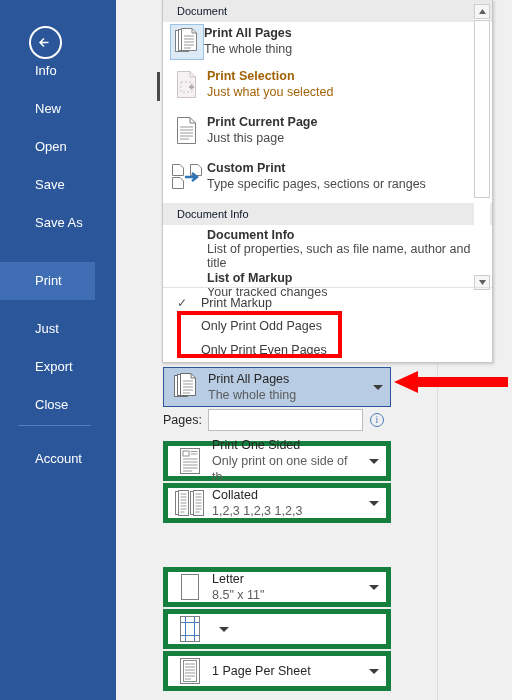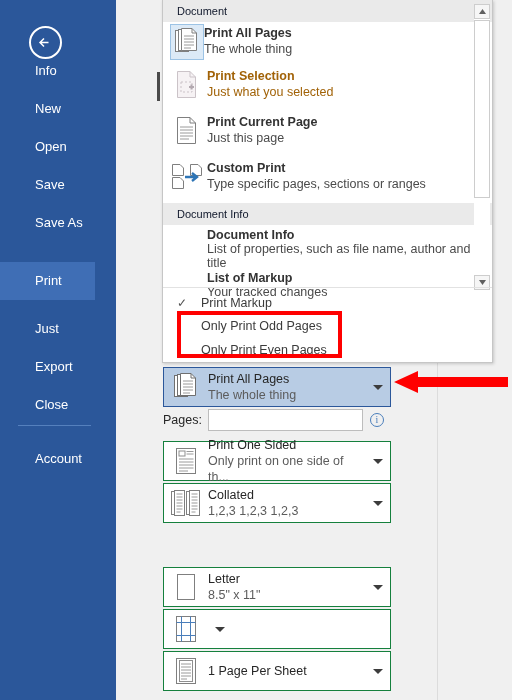--- a/index.html
+++ b/index.html
@@ -116,21 +116,21 @@
   .red-box {
     position: absolute; left: 14px; top: 311px;
     width: 165px; height: 47px;
     border: 4px solid #ff0000;
   }
 
   
   .combo {
     position: absolute; left: 163px;
     width: 228px; height: 40px;
-    background: #ffffff; border: 1px solid #15803d;
+    background: #ffffff; border: 5px solid #15803d;
     display: flex; align-items: center;
   }
   .combo.highlight { background: #b8cce4; border: 1px solid #2b579a; }
   .combo-ico {
     width: 44px; min-width: 44px; height: 38px;
     display: flex; align-items: center; justify-content: center;
   }
   .combo-txt { flex: 1; display: flex; flex-direction: column; line-height: 1.3; }
   .c-t1 { font-size: 12.5px; color: #262626; }
   .c-t2 { font-size: 12.5px; color: #5c5c5c; }

